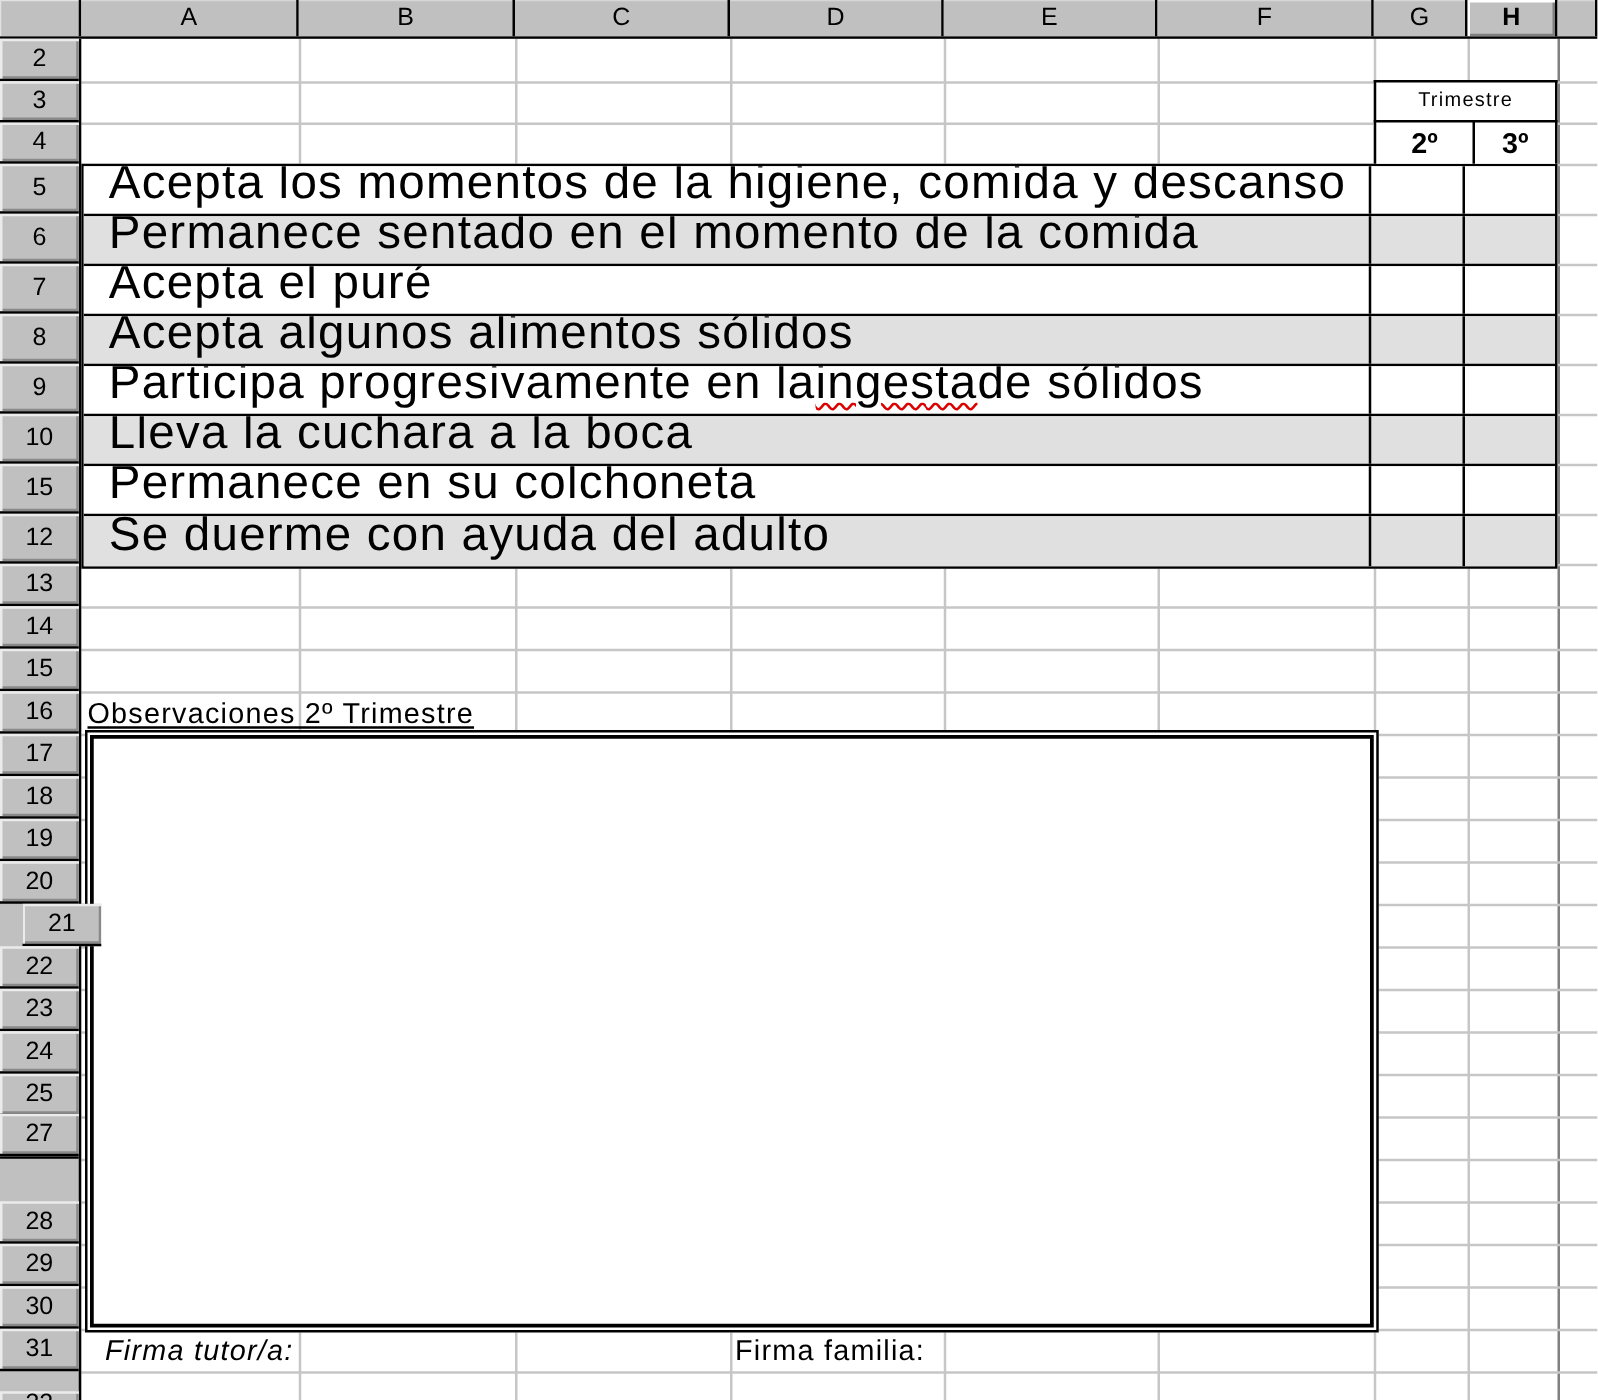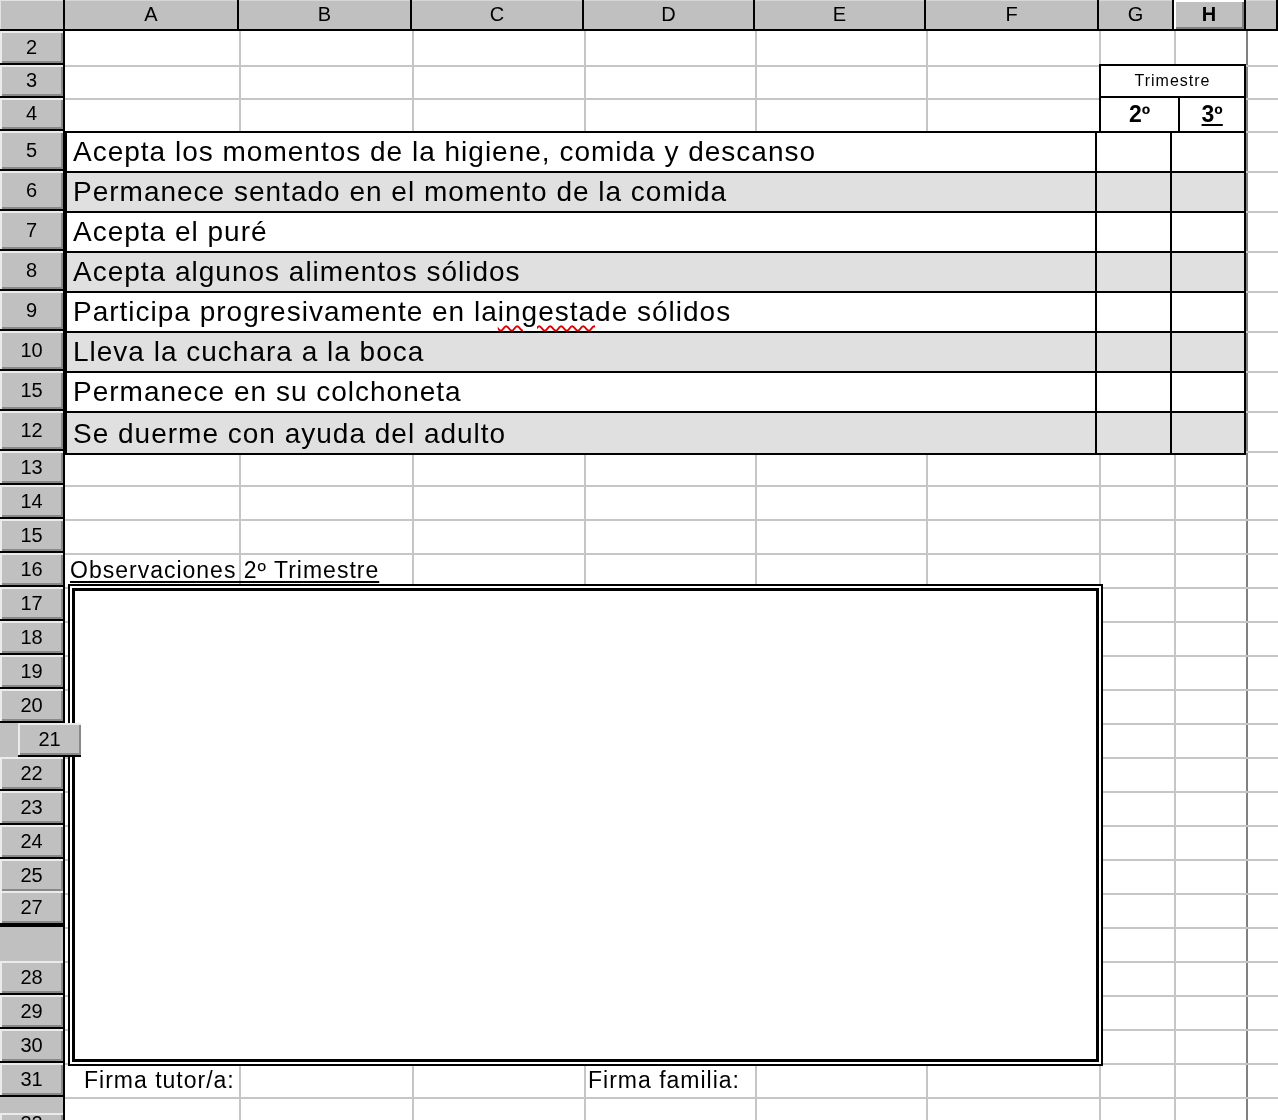--- a/index.html
+++ b/index.html
@@ -30,22 +30,22 @@
   .items-table{
     position:absolute;left:65px;top:131px;width:1181px;
     border:2px solid #000;background:#fff;box-sizing:border-box;
   }
   .item-row{display:flex;height:40px;box-sizing:border-box;border-bottom:2px solid #000;background:#fff;}
   .item-row:last-child{border-bottom:none;}
   .item-row.shaded{background:var(--shaded-row);}
   .item-label{
     flex:1;border-right:2px solid #000;box-sizing:border-box;
     display:flex;align-items:flex-end;
-    padding:0 0 3px 6px;
-    font-size:28px;letter-spacing:1px;white-space:nowrap;overflow:hidden;
+    padding:0 0 3px 20px;
+    font-size:38px;letter-spacing:1px;white-space:nowrap;overflow:hidden;
   }
   .item-cell-g{width:75px;border-right:2px solid #000;box-sizing:border-box;}
   .item-cell-h{width:72px;box-sizing:border-box;}
   .misspelled{
     text-decoration-line:underline;
     text-decoration-style:wavy;
     text-decoration-color:var(--spellcheck);
     text-decoration-thickness:2px;
     text-underline-offset:4px;
   }
@@ -55,21 +55,21 @@
     position:absolute;left:1099px;top:64px;width:147px;height:32px;
     box-sizing:border-box;border:2px solid #000;border-bottom:none;background:#fff;
     text-align:center;line-height:30px;font-size:16px;letter-spacing:1px;
   }
   .tri-terms{position:absolute;left:1099px;top:96px;width:147px;height:35px;display:flex;}
   .tri-term{
     box-sizing:border-box;border:2px solid #000;border-bottom:none;background:#fff;
     text-align:center;line-height:33px;font-size:23px;font-weight:bold;
   }
   .tri-term.g{width:89px;}
-  .tri-term.h{width:72px;border-left:none;text-decoration:underline;}
+  .tri-term.h{width:72px;border-left:none;}
 
   
   .obs-label{
     position:absolute;left:70px;top:553px;height:34px;line-height:34px;
     font-size:23px;letter-spacing:1px;white-space:nowrap;
     text-decoration:underline;text-decoration-thickness:2px;text-underline-offset:3px;
   }
   .obs-box{
     position:absolute;left:68px;top:584px;width:1035px;height:482px;
     box-sizing:border-box;border:2px solid #000;padding:2px;background:#fff;
@@ -77,21 +77,21 @@
   .obs-inner{
     width:100%;height:100%;box-sizing:border-box;border:3px solid #000;background:#fff;
     font-size:23px;padding:4px;
   }
 
   
   .sig{
     position:absolute;top:1063px;height:34px;line-height:34px;
     font-size:23px;letter-spacing:1px;white-space:nowrap;
   }
-  .sig-tutor{left:84px;}
+  .sig-tutor{left:84px;font-style:italic;}
   .sig-family{left:588px;}
   #col-headers{
     position:absolute;left:0;top:0;width:1278px;height:31px;
     background:var(--header-bg);border-bottom:2px solid #000;box-sizing:border-box;z-index:3;
   }
   .corner{
     position:absolute;left:0;top:0;width:65px;height:29px;background:var(--header-bg);
     border-right:2px solid #000;box-sizing:border-box;
     box-shadow:inset 1px 1px 0 #e2e2e2;
   }

